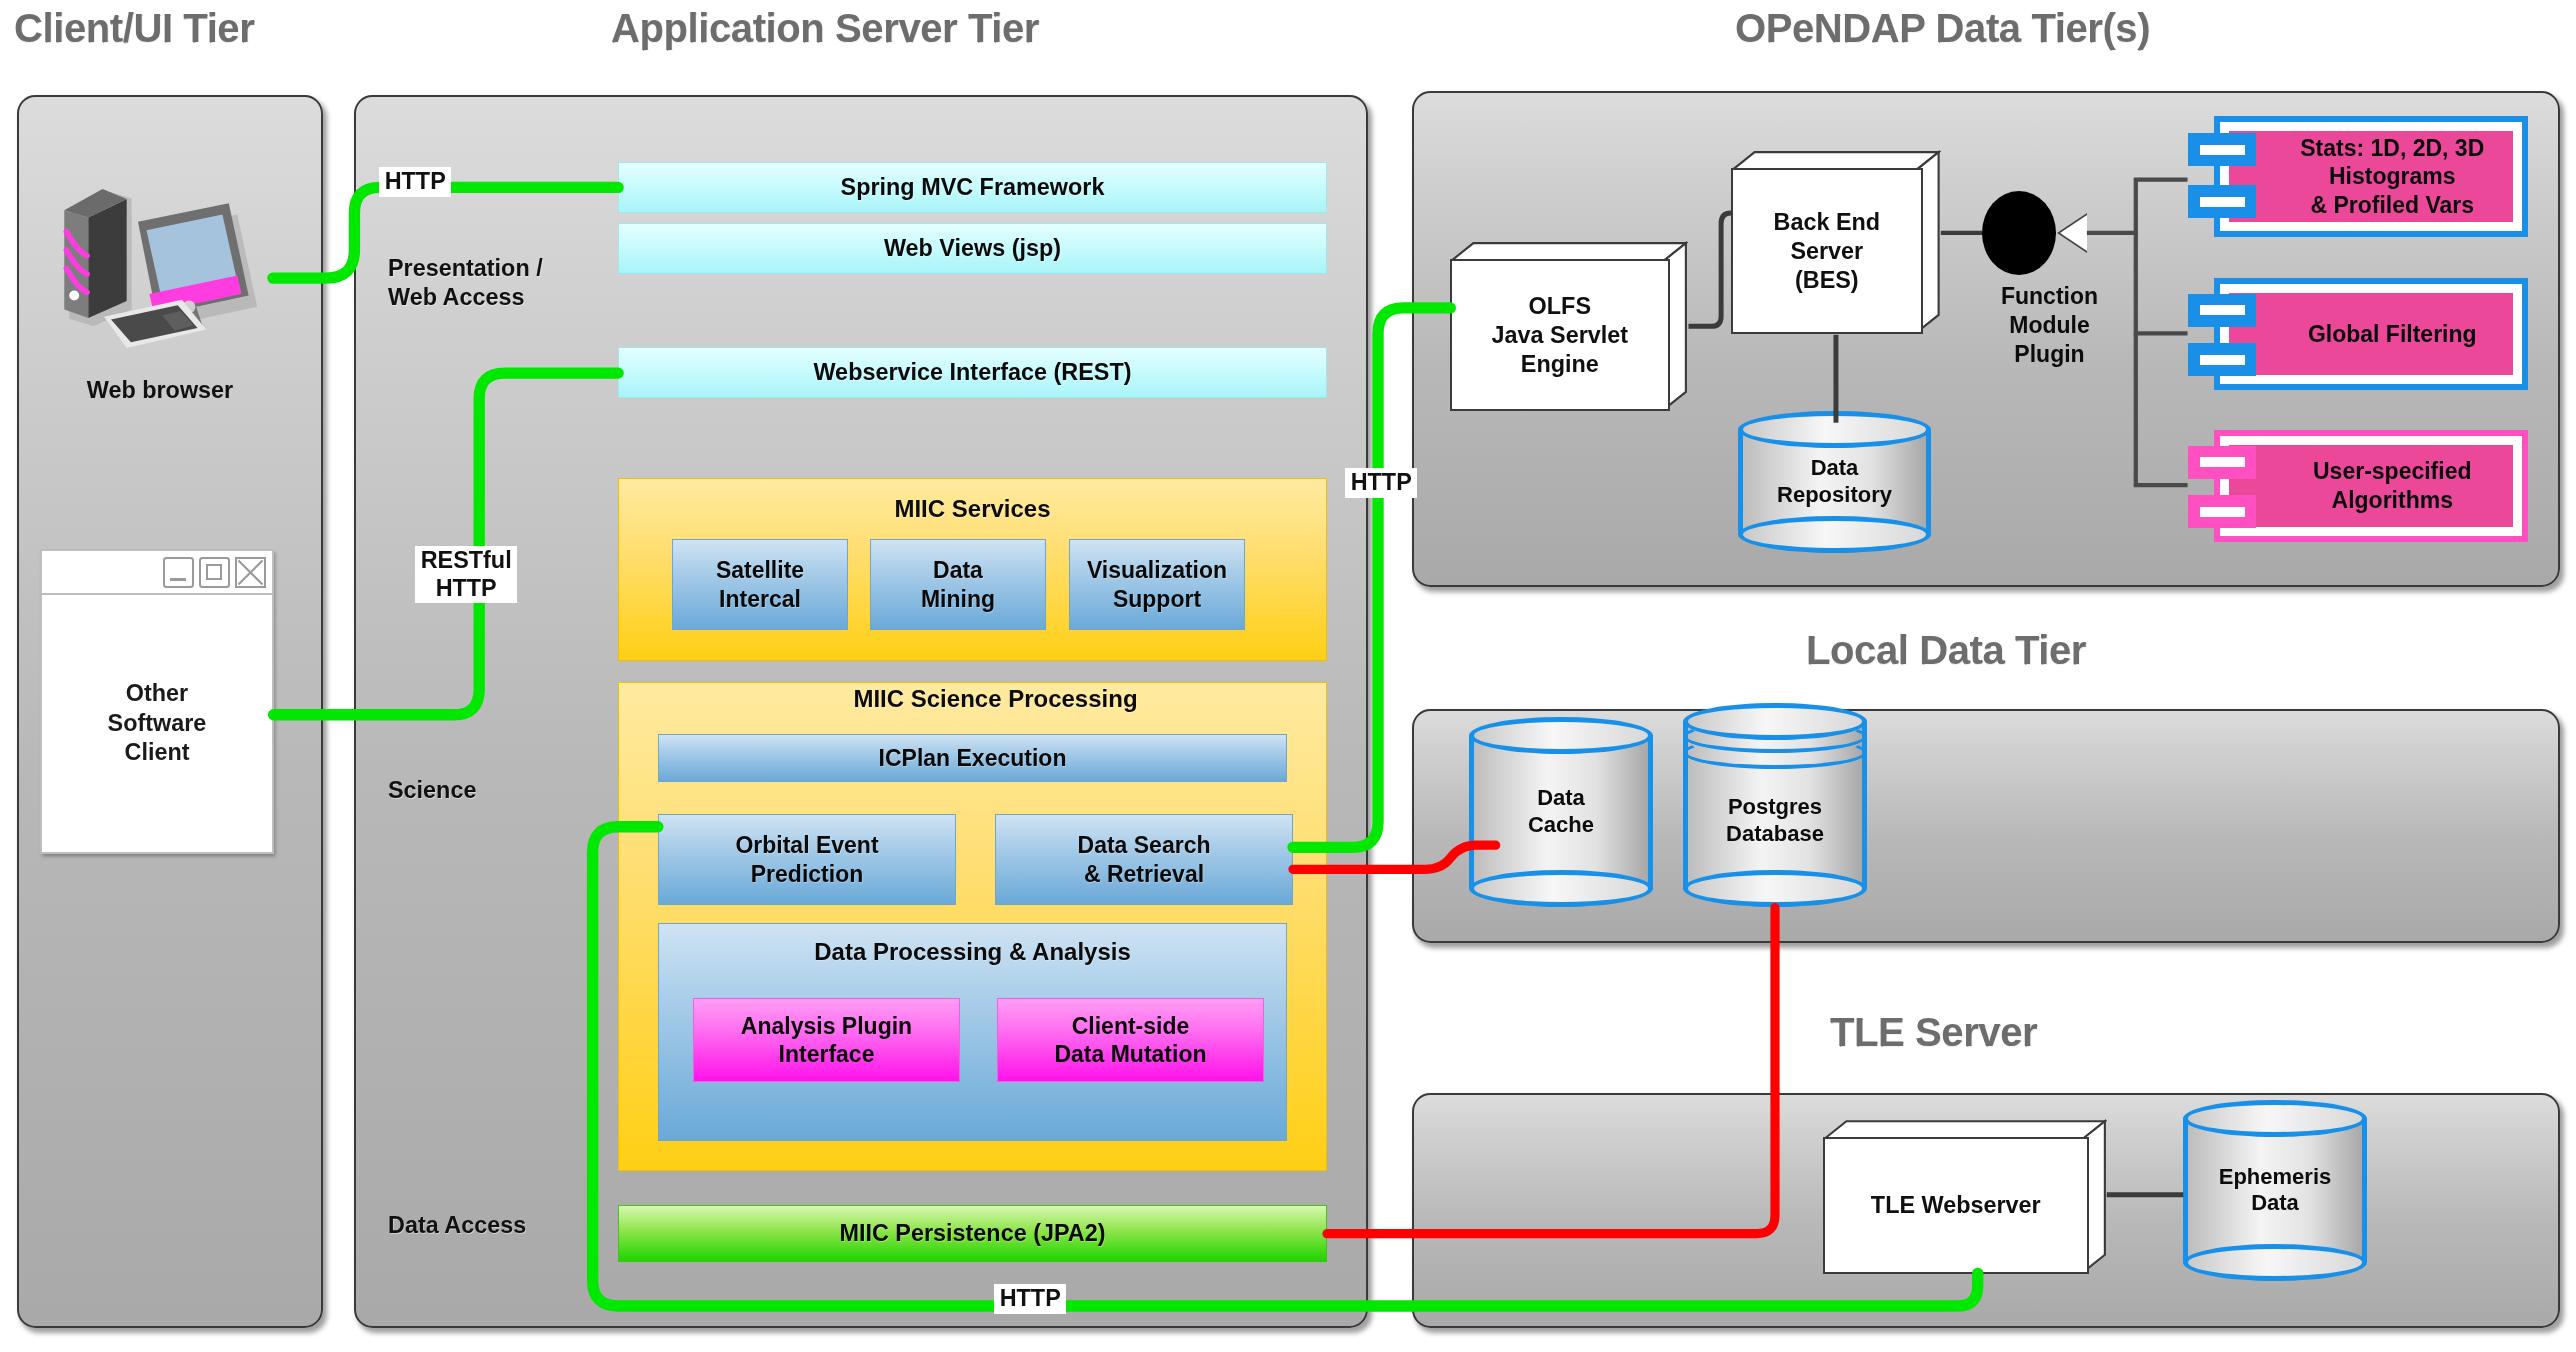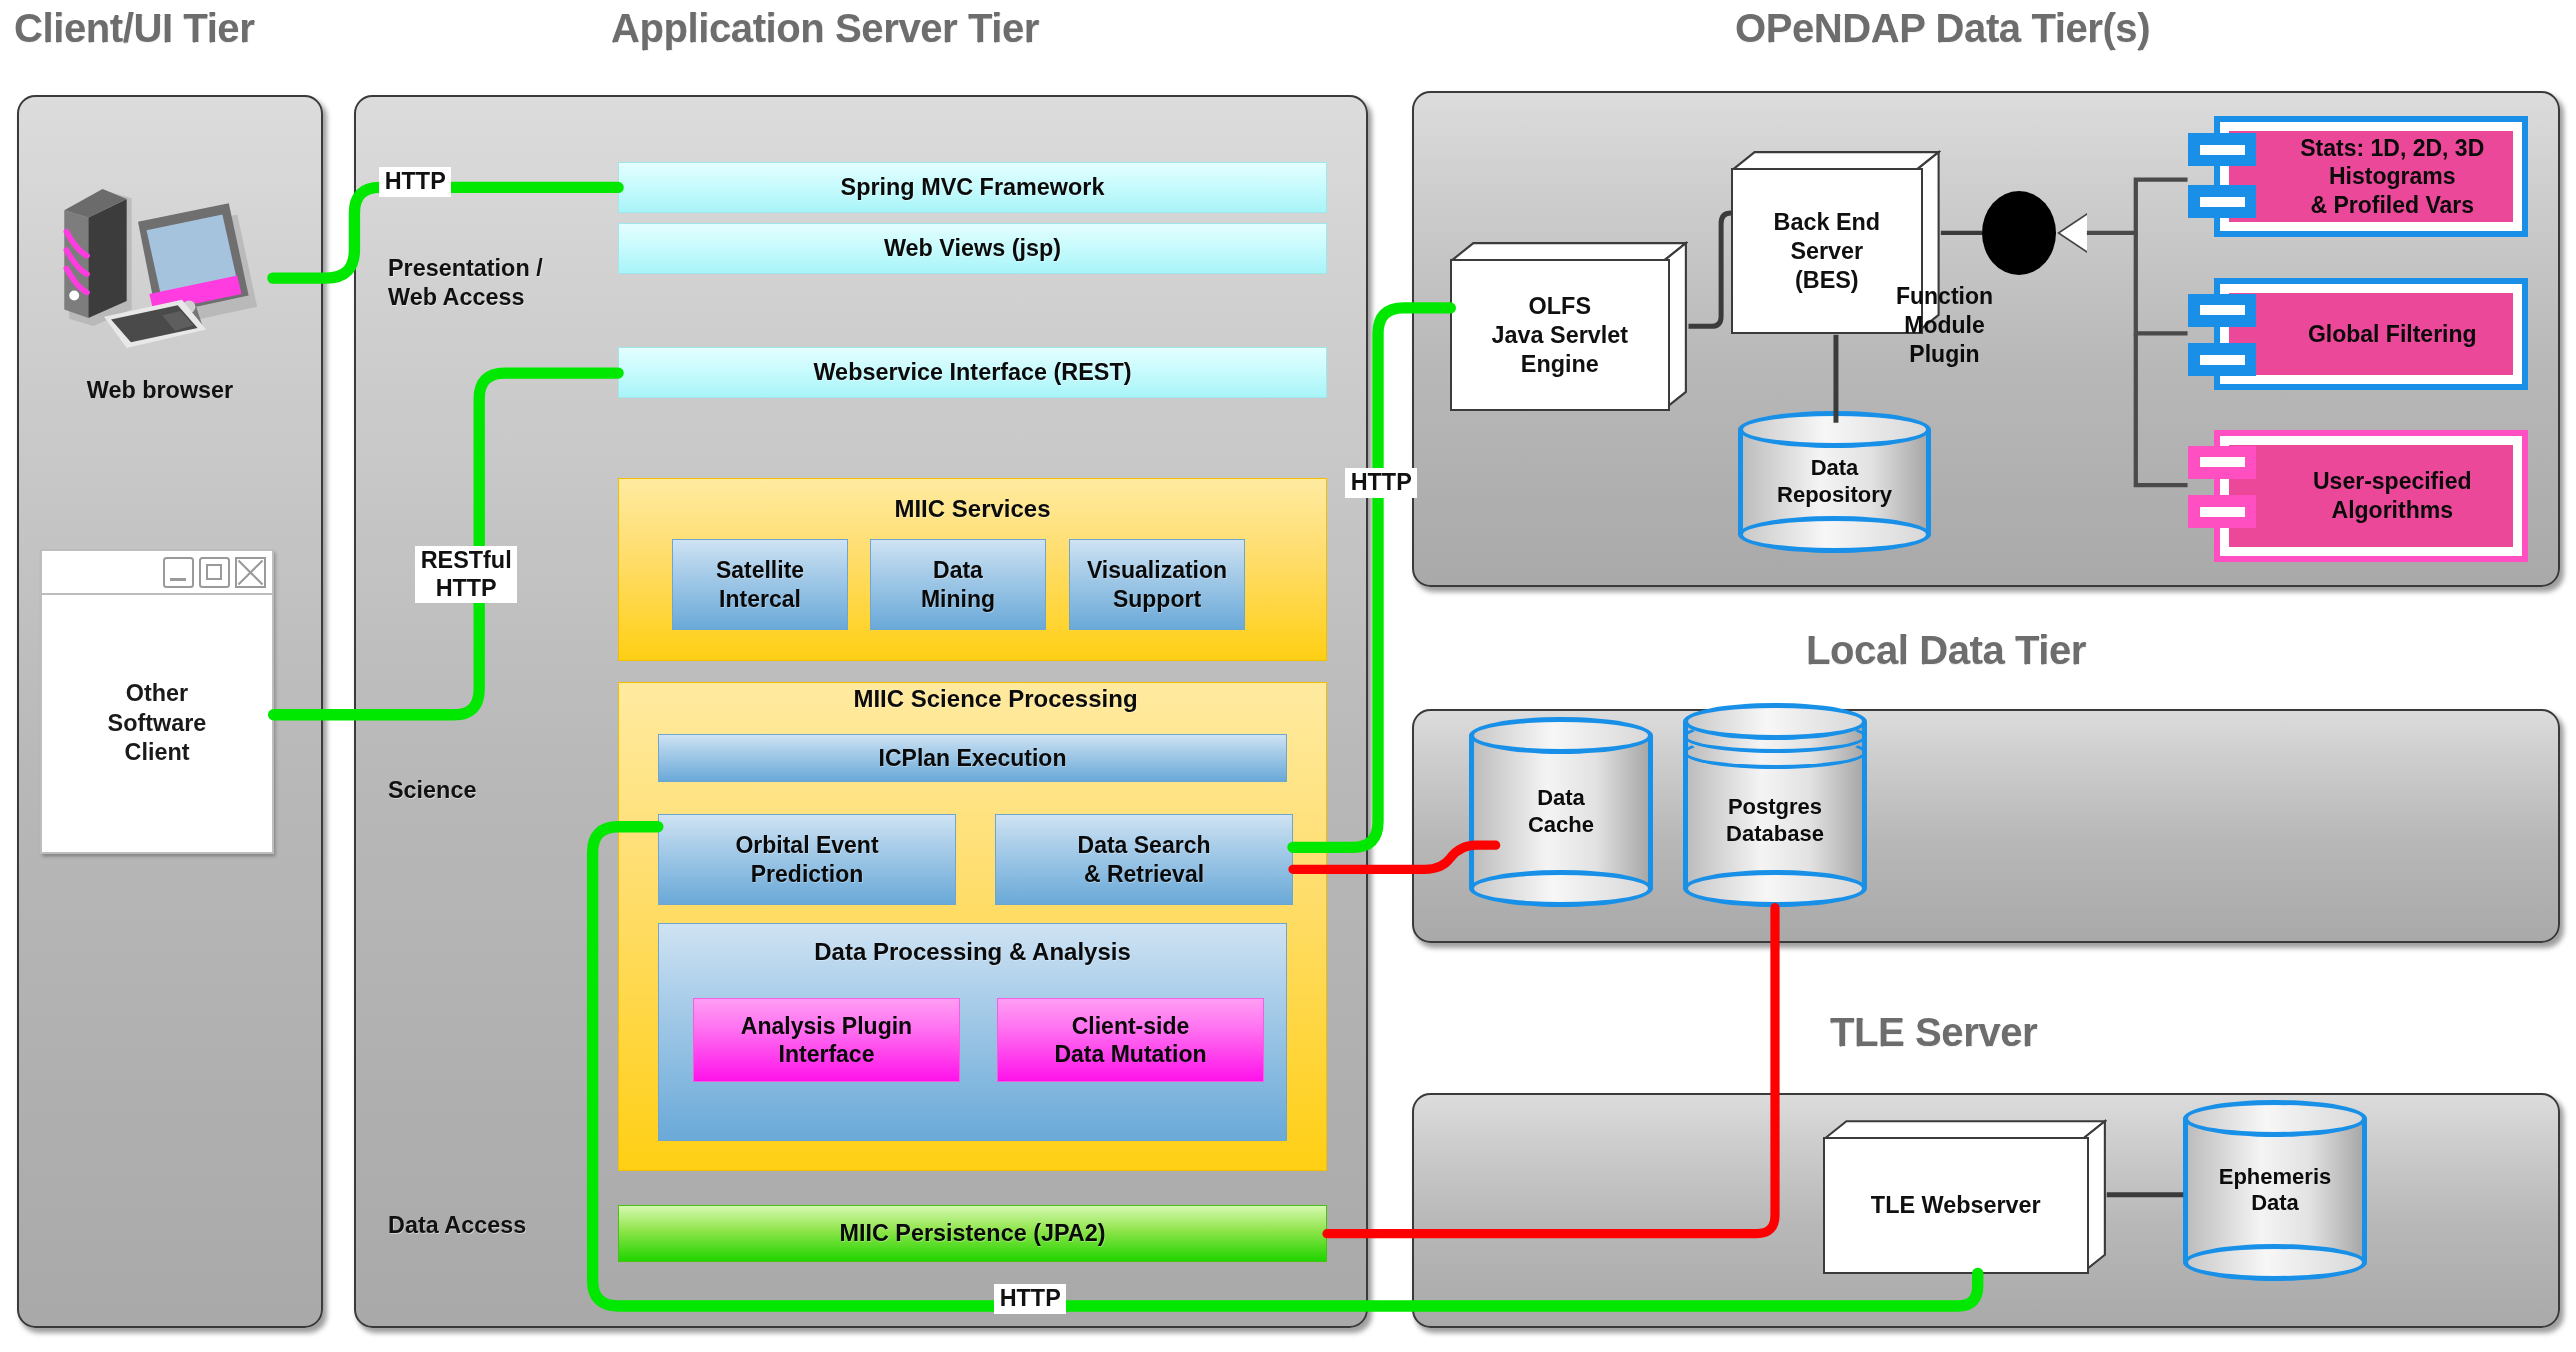--- a/index.html
+++ b/index.html
@@ -346,21 +346,21 @@
     <div class="body"></div>
     <div class="bot"></div>
     <div class="top"></div>
     <div class="cyl-label" style="white-space:pre-line;">Data
 Repository</div>
   </div>
 
   <div class="fn-circle" style="left:1982px; top:191px; width:74px; height:84px;"></div>
   <div class="fn-arrow-outline" style="left:2057px; top:213px;"></div>
   <div class="fn-arrow" style="left:2060px; top:215px;"></div>
-  <div class="fn-caption" style="left:1865px; top:282px; width:159px; white-space:pre-line;text-align:center;">Function
+  <div class="fn-caption" style="left:1970px; top:282px; width:159px; white-space:pre-line;text-align:center;">Function
 Module
 Plugin</div>
 
   <div class="umlc" style="left:2188px; top:116px; width:340px; height:121px;">
     <div class="shell">
       <div class="inner" style="white-space:pre-line;">Stats: 1D, 2D, 3D
 Histograms
 &amp; Profiled Vars</div>
     </div>
     <div class="tab" style="top:17px;"></div>
@@ -368,21 +368,21 @@
   </div>
 
   <div class="umlc" style="left:2188px; top:278px; width:340px; height:112px;">
     <div class="shell">
       <div class="inner" style="white-space:pre-line;">Global Filtering</div>
     </div>
     <div class="tab" style="top:15.6px;"></div>
     <div class="tab" style="top:65px;"></div>
   </div>
 
-  <div class="umlc pink" style="left:2188px; top:430px; width:340px; height:132px;">
+  <div class="umlc pink" style="left:2188px; top:430px; width:340px; height:112px;">
     <div class="shell">
       <div class="inner" style="white-space:pre-line;">User-specified
 Algorithms</div>
     </div>
     <div class="tab" style="top:15.6px;"></div>
     <div class="tab" style="top:65px;"></div>
   </div>
 
   <div class="panel" style="left:1412px; top:709px; width:1148px; height:234px;">
   </div>

